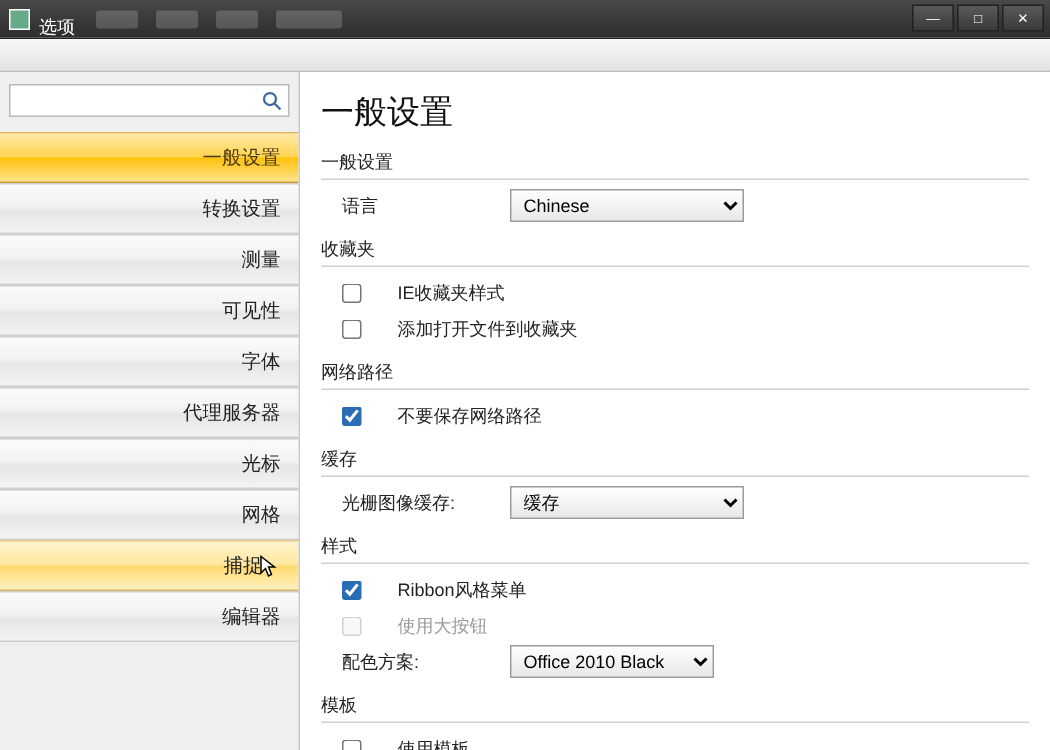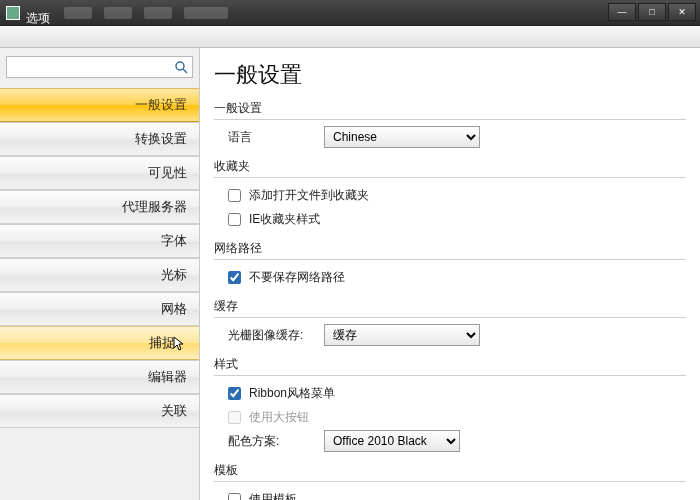--- a/index.html
+++ b/index.html
@@ -51,21 +51,21 @@
     border-top: 1px solid #e9c87e; border-bottom: 1px solid #d9b85e;
   }
   .content {
     flex: 1; padding: 8px 14px 4px 14px; overflow: auto; font-size: 12px; color: #222;
     background: #fff;
   }
   h1.page-title { font-size: 22px; font-weight: normal; margin: 4px 0 10px 0; color: #111; }
   .section { margin-bottom: 10px; }
   .section .section-title { font-size: 12px; color: #222; margin-bottom: 2px; }
   .section .section-rule { border: 0; border-top: 1px solid #cfcfcf; margin: 2px 0 6px 0; }
-  .row { display: flex; align-items: center; min-height: 22px; margin: 2px 0 2px 14px; gap: 8px; }
+  .row { display: flex; align-items: center; min-height: 22px; margin: 2px 0 2px 14px; gap: 24px; }
   .row .label { min-width: 88px; font-size: 12px; }
   .row.disabled { color: #9a9a9a; }
   .row input[type="checkbox"] { width: 13px; height: 13px; accent-color: #2a6db3; }
   .cursor-icon { position: relative; left: -2px; top: 2px; }
   select.combo {
     height: 22px; width: 156px; font-size: 12px; border: 1px solid #9a9a9a;
     background: linear-gradient(to bottom,#fefefe,#e8e8e8); padding-left: 4px;
   }
 </style>
 </head>
@@ -104,46 +104,46 @@
       </div>
     </div>
     <div class="nav-list" id="nav-list">
         <div class="nav-item selected">
           <span>一般设置</span>
         </div>
         <div class="nav-item">
           <span>转换设置</span>
         </div>
         <div class="nav-item">
+          <span>测量</span>
+        </div>
+        <div class="nav-item">
           <span>可见性</span>
         </div>
         <div class="nav-item">
+          <span>字体</span>
+        </div>
+        <div class="nav-item">
           <span>代理服务器</span>
-        </div>
-        <div class="nav-item">
-          <span>字体</span>
         </div>
         <div class="nav-item">
           <span>光标</span>
         </div>
         <div class="nav-item">
           <span>网格</span>
         </div>
         <div class="nav-item hover">
           <span>捕捉</span>
           <span class="cursor-icon"><svg width="12" height="16" viewBox="0 0 12 16">
               <path d="M1 1 L1 12 L4 9 L6 14 L8 13 L6 8 L10 8 Z" fill="#fff" stroke="#000" stroke-width="1"></path>
             </svg></span>
         </div>
         <div class="nav-item">
           <span>编辑器</span>
         </div>
-        <div class="nav-item">
-          <span>关联</span>
-        </div>
       </div>
   </div>
 
   <div class="content">
     <h1 class="page-title">一般设置</h1>
 
     <div class="section">
       <div class="section-title">一般设置</div>
       <hr class="section-rule">
       <div class="row">
@@ -152,25 +152,25 @@
           <option>Chinese</option>
         </select>
       </div>
     </div>
 
     <div class="section">
       <div class="section-title">收藏夹</div>
       <hr class="section-rule">
       <div class="row">
         <input type="checkbox" style="">
+        <span>IE收藏夹样式</span>
+      </div>
+      <div class="row">
+        <input type="checkbox" style="">
         <span>添加打开文件到收藏夹</span>
-      </div>
-      <div class="row">
-        <input type="checkbox" style="">
-        <span>IE收藏夹样式</span>
       </div>
     </div>
 
     <div class="section">
       <div class="section-title">网络路径</div>
       <hr class="section-rule">
       <div class="row">
         <input type="checkbox" checked="" style="">
         <span>不要保存网络路径</span>
       </div>

